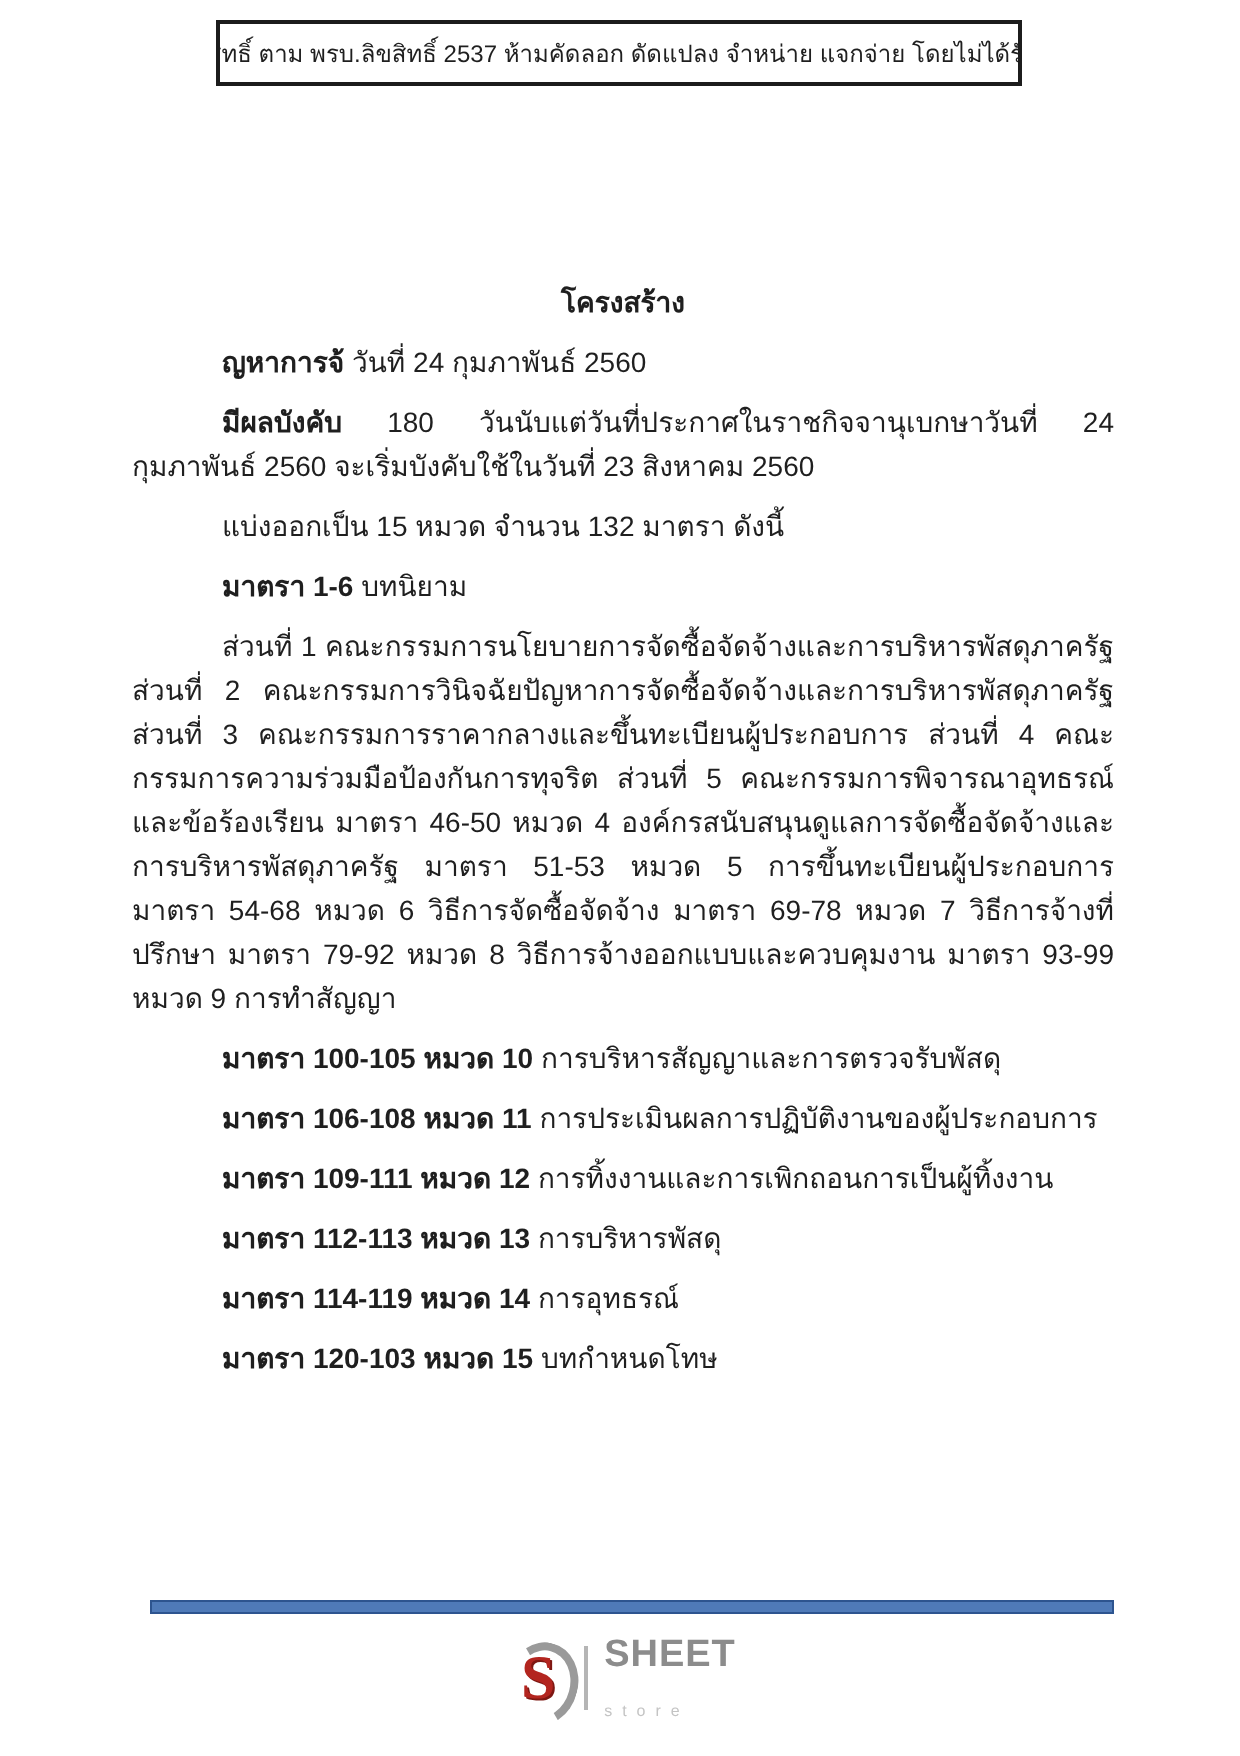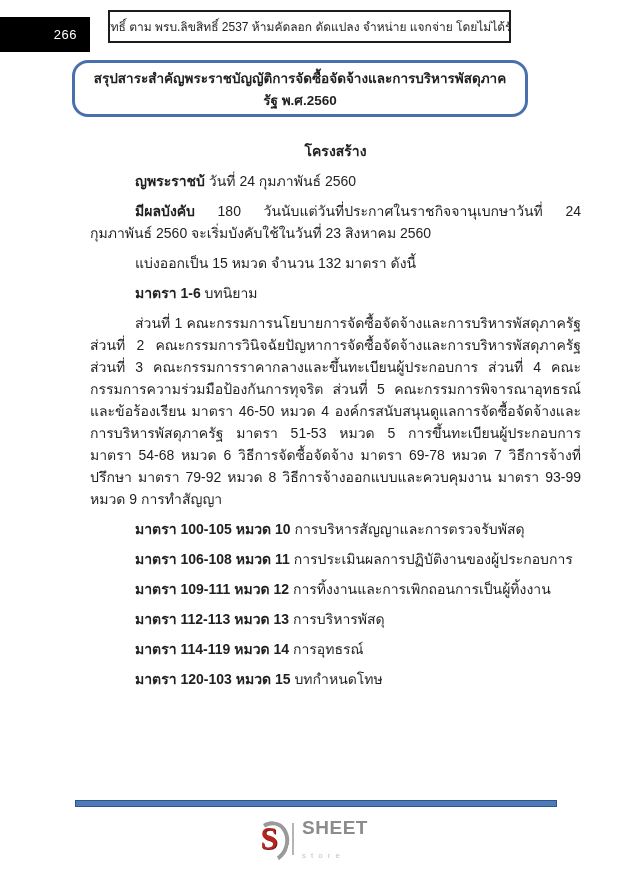--- a/index.html
+++ b/index.html
@@ -29,21 +29,21 @@
   .title-box{
     position:absolute;left:72px;top:60px;width:456px;height:57px;
     border:3px solid #4a6fad;border-radius:16px;box-sizing:border-box;
     display:flex;align-items:center;justify-content:center;
     font-weight:bold;font-size:13.5px;text-align:center;
     padding:0 14px;
   }
   
   .content{
     position:absolute;left:66px;top:140px;width:491px;
-    font-size:14px;line-height:22px;margin-left:24px;
+    font-size:14px;line-height:22px;
   }
   .content .heading{
     text-align:center;font-weight:bold;margin:0 0 8px 0;
   }
   .para{margin:0 0 8px 0;text-indent:45px;text-align:justify;}
   .para b{font-weight:bold;}
   
   .footer-bar{
     position:absolute;left:75px;top:800px;width:482px;height:7px;
     background:#4f7ab8;border:1px solid #2d548f;box-sizing:border-box;
@@ -77,35 +77,29 @@
   }
   .logo-subtitle{
     font-size:8px;color:#c4c4c4;letter-spacing:5px;line-height:10px;text-transform:lowercase;
   }
 </style>
 </head>
 <body>
 
 <div class="page">
 
-  <div class="pagenum-box">
-    <span>266</span>
-  </div>
   <div class="copyright-box">
     <span>สงวนลิขสิทธิ์ ตาม พรบ.ลิขสิทธิ์ 2537 ห้ามคัดลอก ดัดแปลง จำหน่าย แจกจ่าย โดยไม่ได้รับอนุญาต</span>
   </div>
 
-  <div class="title-box">
-    <span>สรุปสาระสำคัญพระราชบัญญัติการจัดซื้อจัดจ้างและการบริหารพัสดุภาครัฐ พ.ศ.2560</span>
-  </div>
 
   <div class="content">
     <p class="heading">โครงสร้าง</p>
 
-    <p class="para"><b>ญพระราชบ้</b><span> วันที่ 24 กุมภาพันธ์ 2560</span></p>
+    <p class="para"><b>ญหาการจ้</b><span> วันที่ 24 กุมภาพันธ์ 2560</span></p>
     <p class="para"><b>มีผลบังคับ</b><span> 180 วันนับแต่วันที่ประกาศในราชกิจจานุเบกษาวันที่ 24 กุมภาพันธ์ 2560 จะเริ่มบังคับใช้ในวันที่ 23 สิงหาคม 2560</span></p>
     <p class="para"><b></b><span>แบ่งออกเป็น 15 หมวด จำนวน 132 มาตรา ดังนี้</span></p>
     <p class="para"><b>มาตรา 1-6</b><span> บทนิยาม</span></p>
     <p class="para"><b></b><span>ส่วนที่ 1 คณะกรรมการนโยบายการจัดซื้อจัดจ้างและการบริหารพัสดุภาครัฐ ส่วนที่ 2 คณะกรรมการวินิจฉัยปัญหาการจัดซื้อจัดจ้างและการบริหารพัสดุภาครัฐ ส่วนที่ 3 คณะกรรมการราคากลางและขึ้นทะเบียนผู้ประกอบการ ส่วนที่ 4 คณะกรรมการความร่วมมือป้องกันการทุจริต ส่วนที่ 5 คณะกรรมการพิจารณาอุทธรณ์และข้อร้องเรียน มาตรา 46-50 หมวด 4 องค์กรสนับสนุนดูแลการจัดซื้อจัดจ้างและการบริหารพัสดุภาครัฐ มาตรา 51-53 หมวด 5 การขึ้นทะเบียนผู้ประกอบการ มาตรา 54-68 หมวด 6 วิธีการจัดซื้อจัดจ้าง มาตรา 69-78 หมวด 7 วิธีการจ้างที่ปรึกษา มาตรา 79-92 หมวด 8 วิธีการจ้างออกแบบและควบคุมงาน มาตรา 93-99 หมวด 9 การทำสัญญา</span></p>
     <p class="para"><b>มาตรา 100-105 หมวด 10</b><span> การบริหารสัญญาและการตรวจรับพัสดุ</span></p>
     <p class="para"><b>มาตรา 106-108 หมวด 11</b><span> การประเมินผลการปฏิบัติงานของผู้ประกอบการ</span></p>
     <p class="para"><b>มาตรา 109-111 หมวด 12</b><span> การทิ้งงานและการเพิกถอนการเป็นผู้ทิ้งงาน</span></p>
     <p class="para"><b>มาตรา 112-113 หมวด 13</b><span> การบริหารพัสดุ</span></p>
     <p class="para"><b>มาตรา 114-119 หมวด 14</b><span> การอุทธรณ์</span></p>
     <p class="para"><b>มาตรา 120-103 หมวด 15</b><span> บทกำหนดโทษ</span></p>

